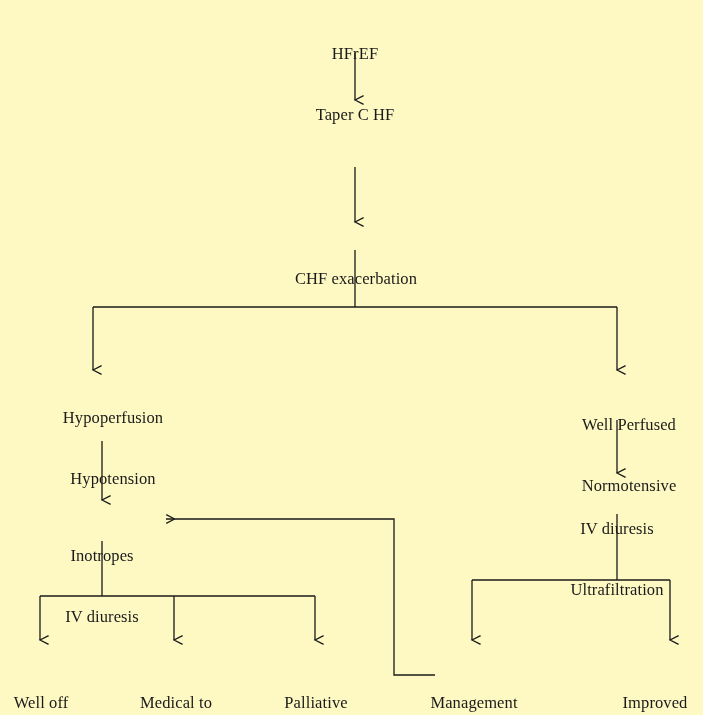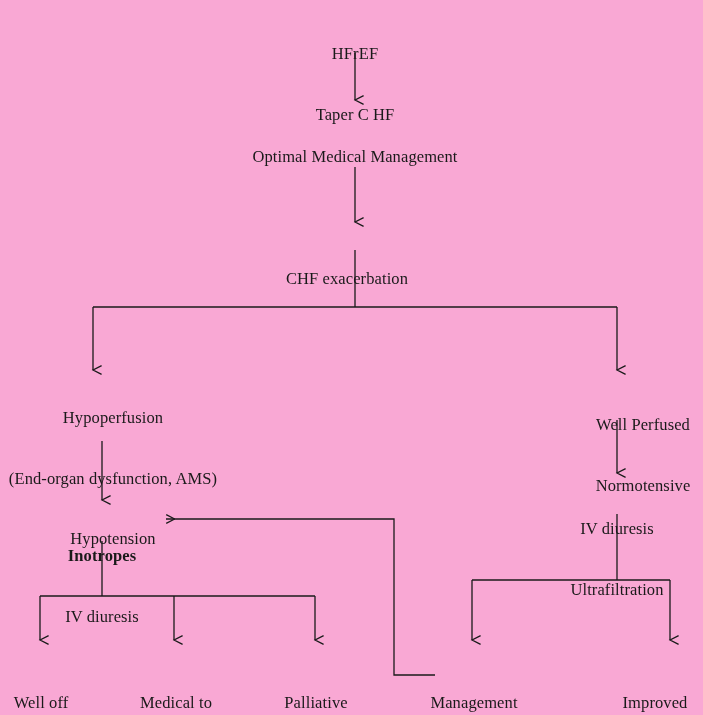--- a/index.html
+++ b/index.html
@@ -9,21 +9,21 @@
     background: #ffffff;
   }
   body {
     font-family: "Liberation Serif", "DejaVu Serif", serif;
     color: #1a1a1a;
   }
   #flowchart {
     position: relative;
     width: 703px;
     height: 715px;
-    background: #f9a8d4;
+    background: #fef9c3;
     overflow: hidden;
   }
   #connectors {
     position: absolute;
     left: 0;
     top: 0;
     width: 703px;
     height: 715px;
     pointer-events: none;
   }
@@ -33,21 +33,21 @@
     line-height: 1.22;
     font-size: 16.5px;
     white-space: pre;
     letter-spacing: 0.1px;
     transform: translateX(-50%);
   }
   .node .line {
     display: block;
   }
   .node .line.bold {
-    font-weight: bold;
+    font-weight: normal;
   }
 </style>
 </head>
 <body>
 
 <div id="flowchart">
 
   <svg id="connectors" viewBox="0 0 703 715" aria-hidden="true">
     <defs>
       <marker id="ah-down" markerWidth="12" markerHeight="12" refX="5" refY="9.4" orient="auto" markerUnits="userSpaceOnUse">
@@ -88,34 +88,32 @@
       <path d="M435,675 L394,675 L394,519 L166,519" marker-end="url(#ah-left)"></path>
     </g>
   </svg>
 
   <div class="node" style="left:355px; top:4px;">
     <span class="line">HFrEF</span>
     <span class="line">Taper C HF</span>
   </div>
 
   <div class="node" style="left:355px; top:107px;">
-    <span class="line">Optimal Medical Management</span>
   </div>
 
-  <div class="node" style="left:347px; top:229px;">
+  <div class="node" style="left:356px; top:229px;">
     <span class="line">CHF exacerbation</span>
   </div>
 
   <div class="node" style="left:113px; top:368px;">
     <span class="line">Hypoperfusion</span>
-    <span class="line">(End-organ dysfunction, AMS)</span>
     <span class="line">Hypotension</span>
   </div>
 
-  <div class="node" style="left:629px; top:375px;margin-left:14px;">
+  <div class="node" style="left:629px; top:375px;">
     <span class="line">Well Perfused</span>
     <span class="line">Normotensive</span>
   </div>
 
   <div class="node" style="left:102px; top:506px;">
     <span class="line bold">Inotropes</span>
     <span class="line">IV diuresis</span>
   </div>
 
   <div class="node" style="left:617px; top:479px;">

